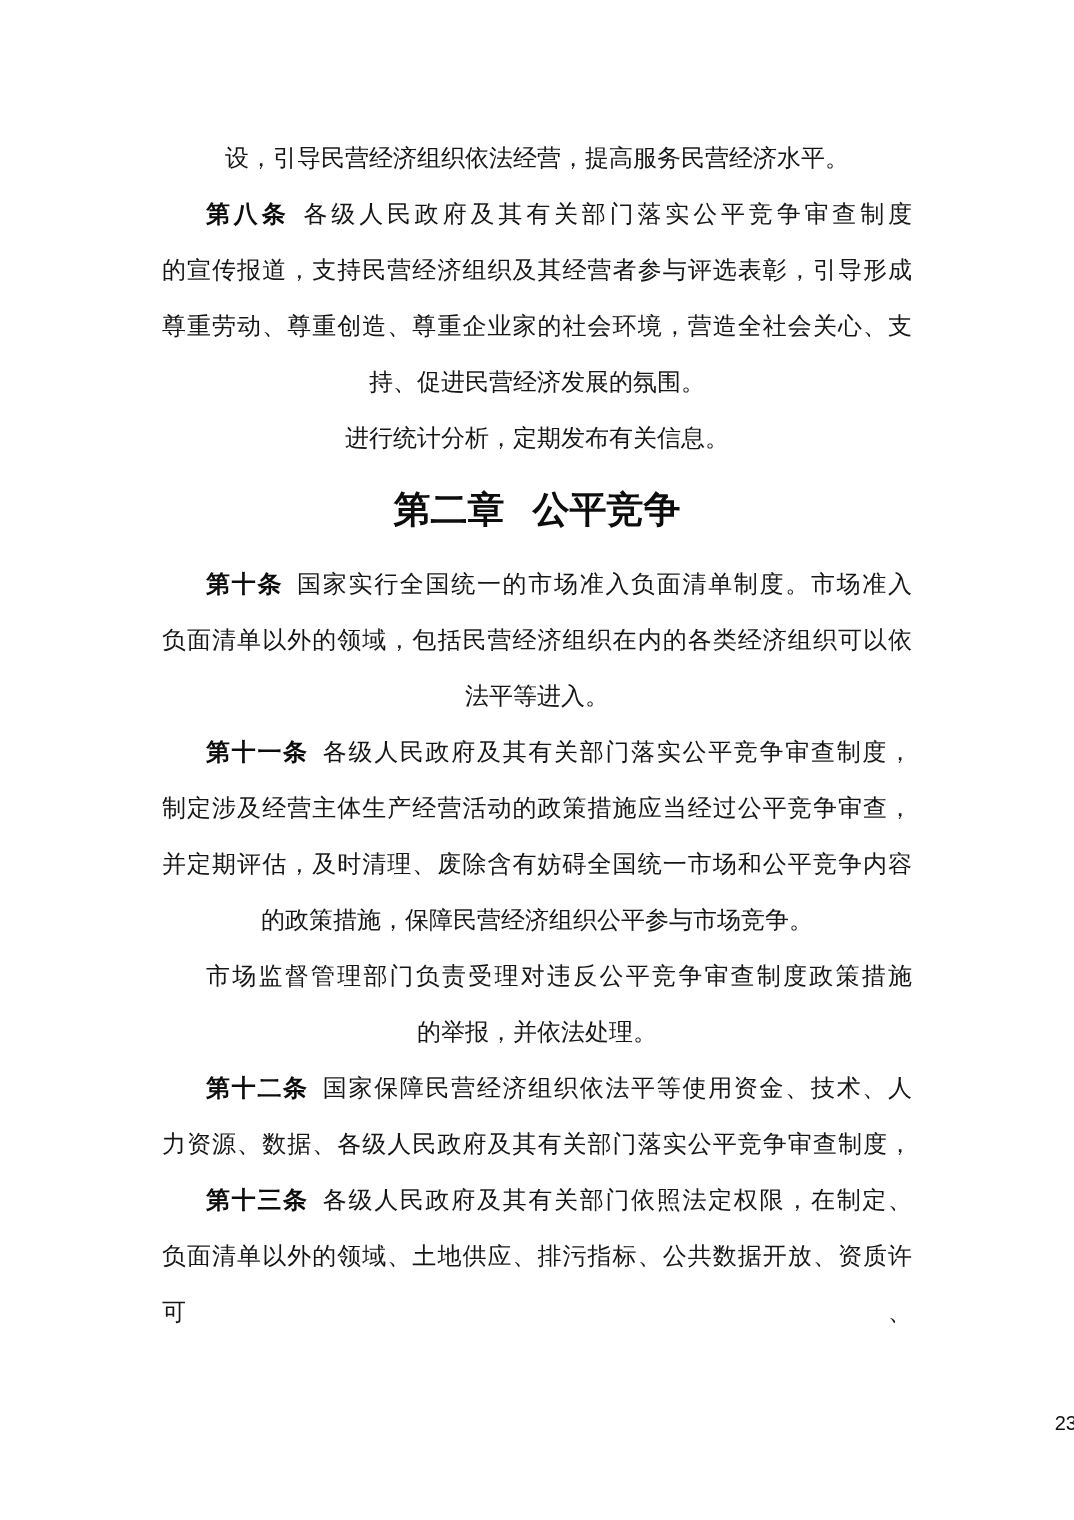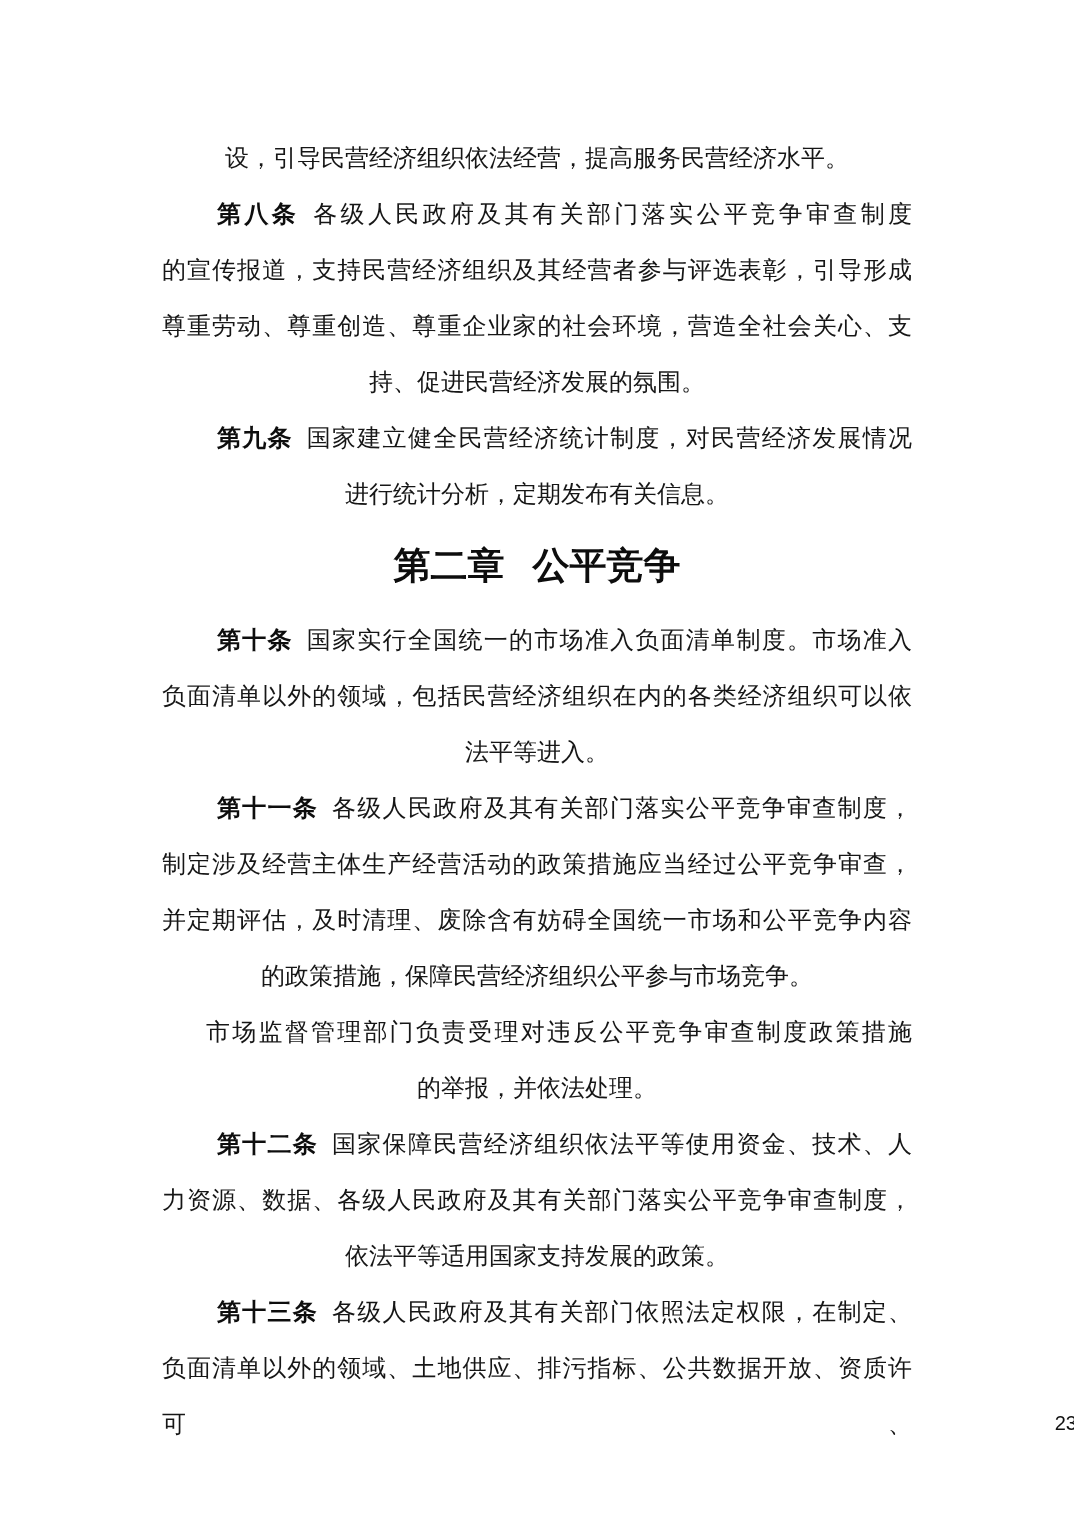--- a/index.html
+++ b/index.html
@@ -30,21 +30,20 @@
     text-align: justify;
     text-align-last: justify;
     text-justify: inter-character;
   }
   .line.indent { text-indent: 44px; }
   .article-label {
     font-family: "Liberation Sans", "DejaVu Sans", sans-serif;
     font-weight: 700;
     margin-right: 14px;
     color: #0d0d0d;
-    margin-left: 11px;
   }
   .chapter-heading {
     line-height: 56px;
     margin: 16px 0 18px 0;
     text-align: center;
     text-align-last: center;
     font-size: 37px;
     font-weight: 700;
     font-family: "Liberation Sans", "DejaVu Sans", sans-serif;
     color: #0d0d0d;
@@ -69,21 +68,20 @@
     <div class="para">
       <div class="line"><span>设，引导民营经济组织依法经营，提高服务民营经济水平。</span></div>
     </div>
     <div class="para">
       <div class="line just indent"><span class="article-label">第八条</span><span>各级人民政府及其有关部门落实公平竞争审查制度</span></div>
       <div class="line just"><span>的宣传报道，支持民营经济组织及其经营者参与评选表彰，引导形成</span></div>
       <div class="line just"><span>尊重劳动、尊重创造、尊重企业家的社会环境，营造全社会关心、支</span></div>
       <div class="line"><span>持、促进民营经济发展的氛围。</span></div>
     </div>
     <div class="para">
-      <div class="line just indent"><span class="article-label">第九条</span><span>国家建立健全民营经济统计制度，对民营经济发展情况</span></div>
       <div class="line"><span>进行统计分析，定期发布有关信息。</span></div>
     </div>
     <div class="chapter-heading"><span class="chapter-num">第二章</span><span>公平竞争</span></div>
     <div class="para">
       <div class="line just indent"><span class="article-label">第十条</span><span>国家实行全国统一的市场准入负面清单制度。市场准入</span></div>
       <div class="line just"><span>负面清单以外的领域，包括民营经济组织在内的各类经济组织可以依</span></div>
       <div class="line"><span>法平等进入。</span></div>
     </div>
     <div class="para">
       <div class="line just indent"><span class="article-label">第十一条</span><span>各级人民政府及其有关部门落实公平竞争审查制度，</span></div>
@@ -91,21 +89,20 @@
       <div class="line just"><span>并定期评估，及时清理、废除含有妨碍全国统一市场和公平竞争内容</span></div>
       <div class="line"><span>的政策措施，保障民营经济组织公平参与市场竞争。</span></div>
     </div>
     <div class="para">
       <div class="line just indent"><span>市场监督管理部门负责受理对违反公平竞争审查制度政策措施</span></div>
       <div class="line"><span>的举报，并依法处理。</span></div>
     </div>
     <div class="para">
       <div class="line just indent"><span class="article-label">第十二条</span><span>国家保障民营经济组织依法平等使用资金、技术、人</span></div>
       <div class="line just"><span>力资源、数据、各级人民政府及其有关部门落实公平竞争审查制度，</span></div>
-      <div class="line"><span>依法平等适用国家支持发展的政策。</span></div>
     </div>
     <div class="para">
       <div class="line just indent"><span class="article-label">第十三条</span><span>各级人民政府及其有关部门依照法定权限，在制定、</span></div>
       <div class="line just"><span>负面清单以外的领域、土地供应、排污指标、公共数据开放、资质许可、</span></div>
     </div>
   </div>
 
 <div class="page-footer">
   <span>23</span>
 </div>

